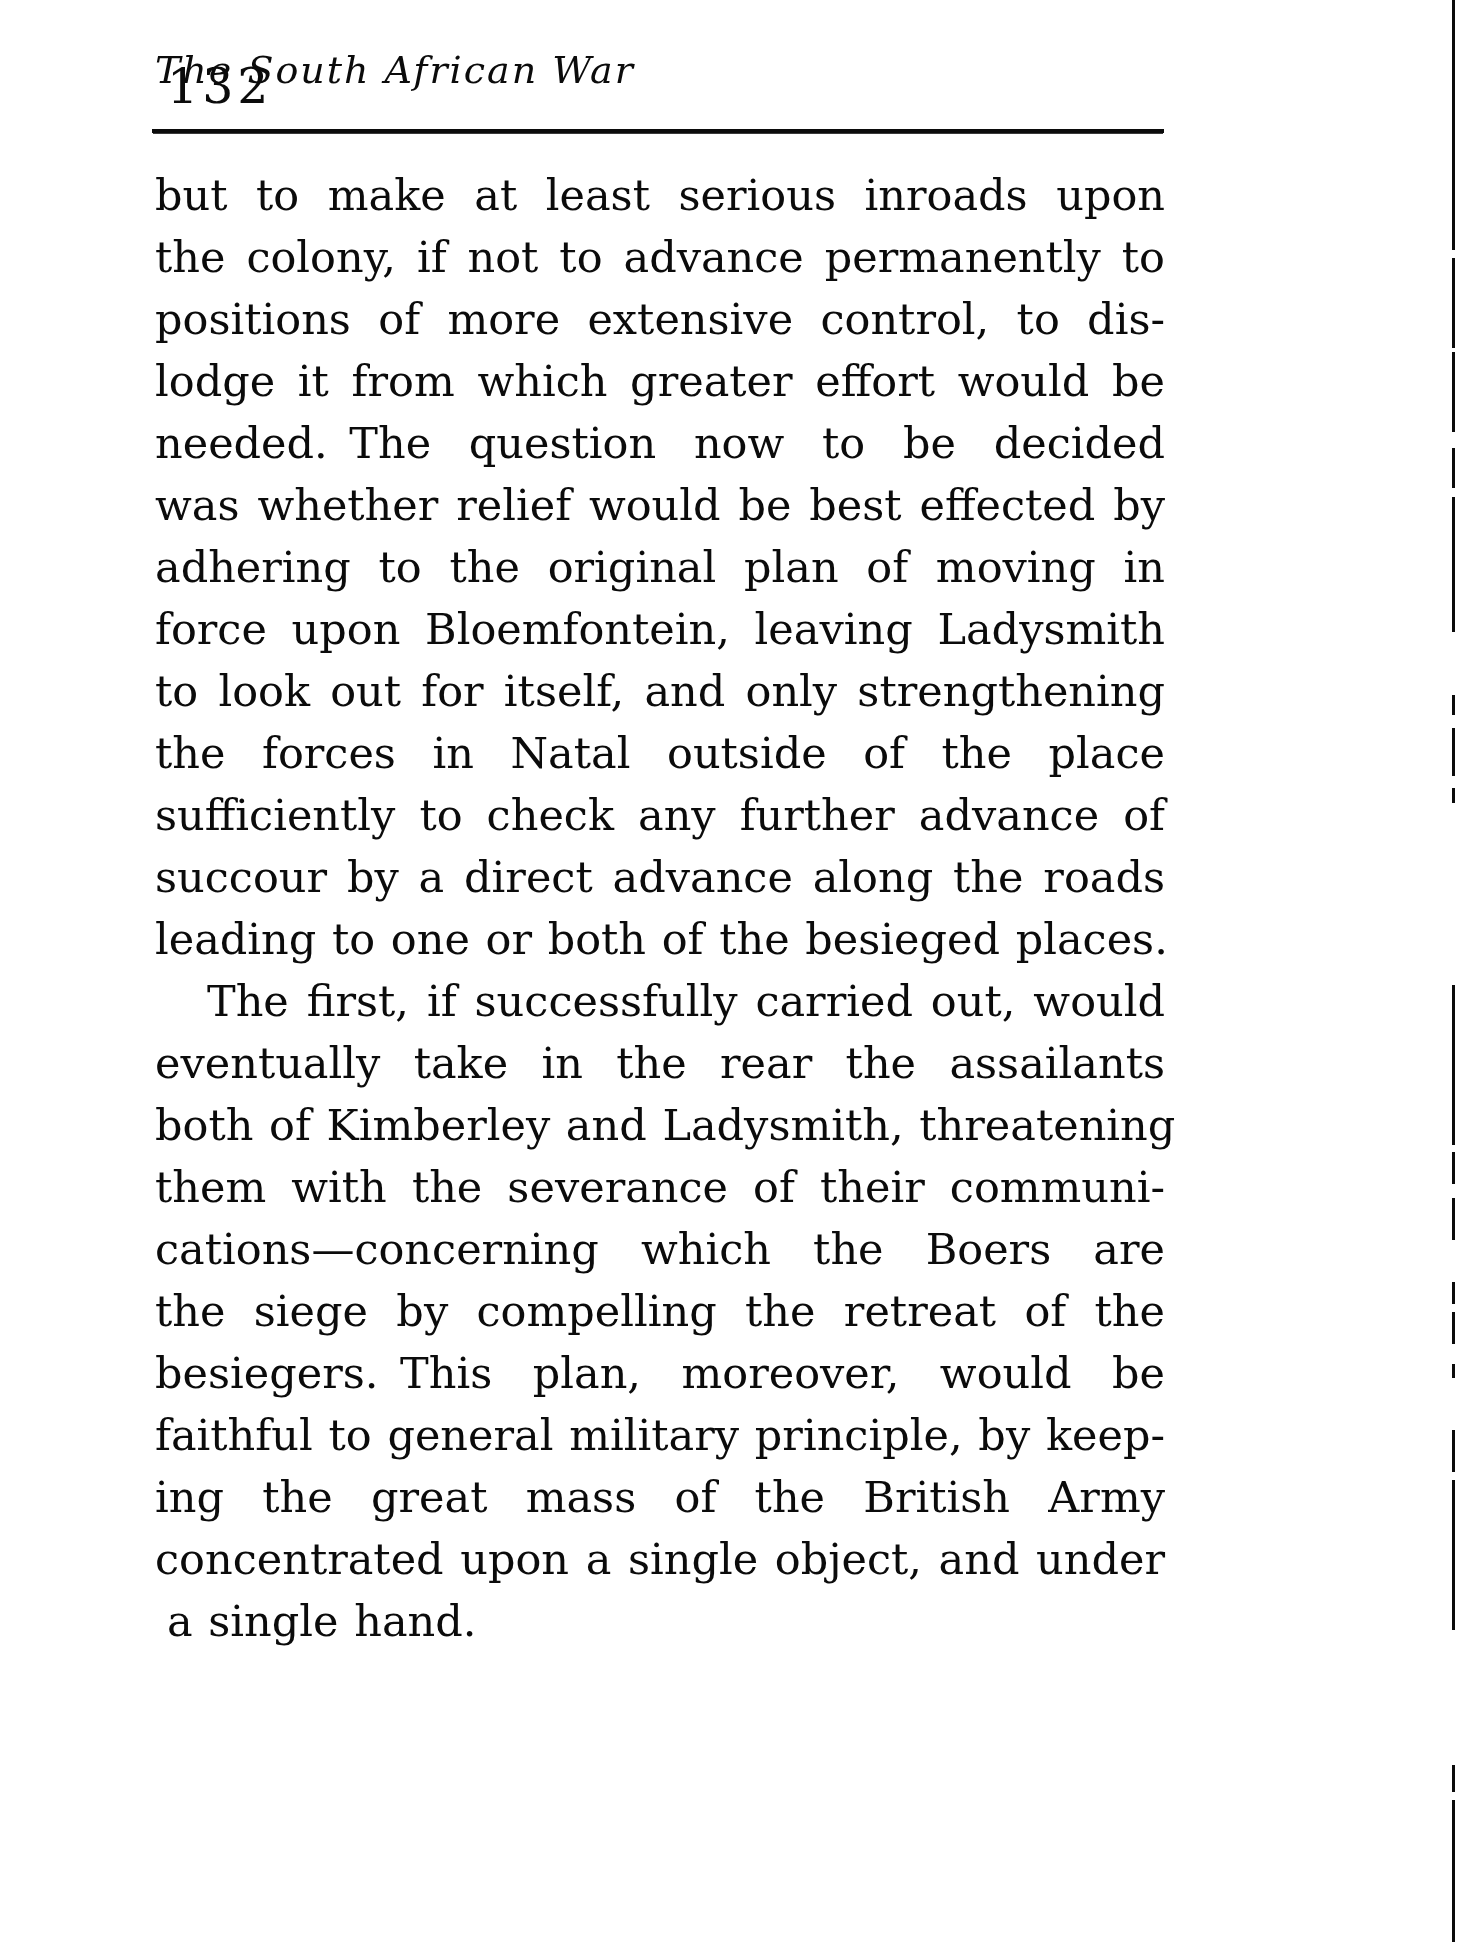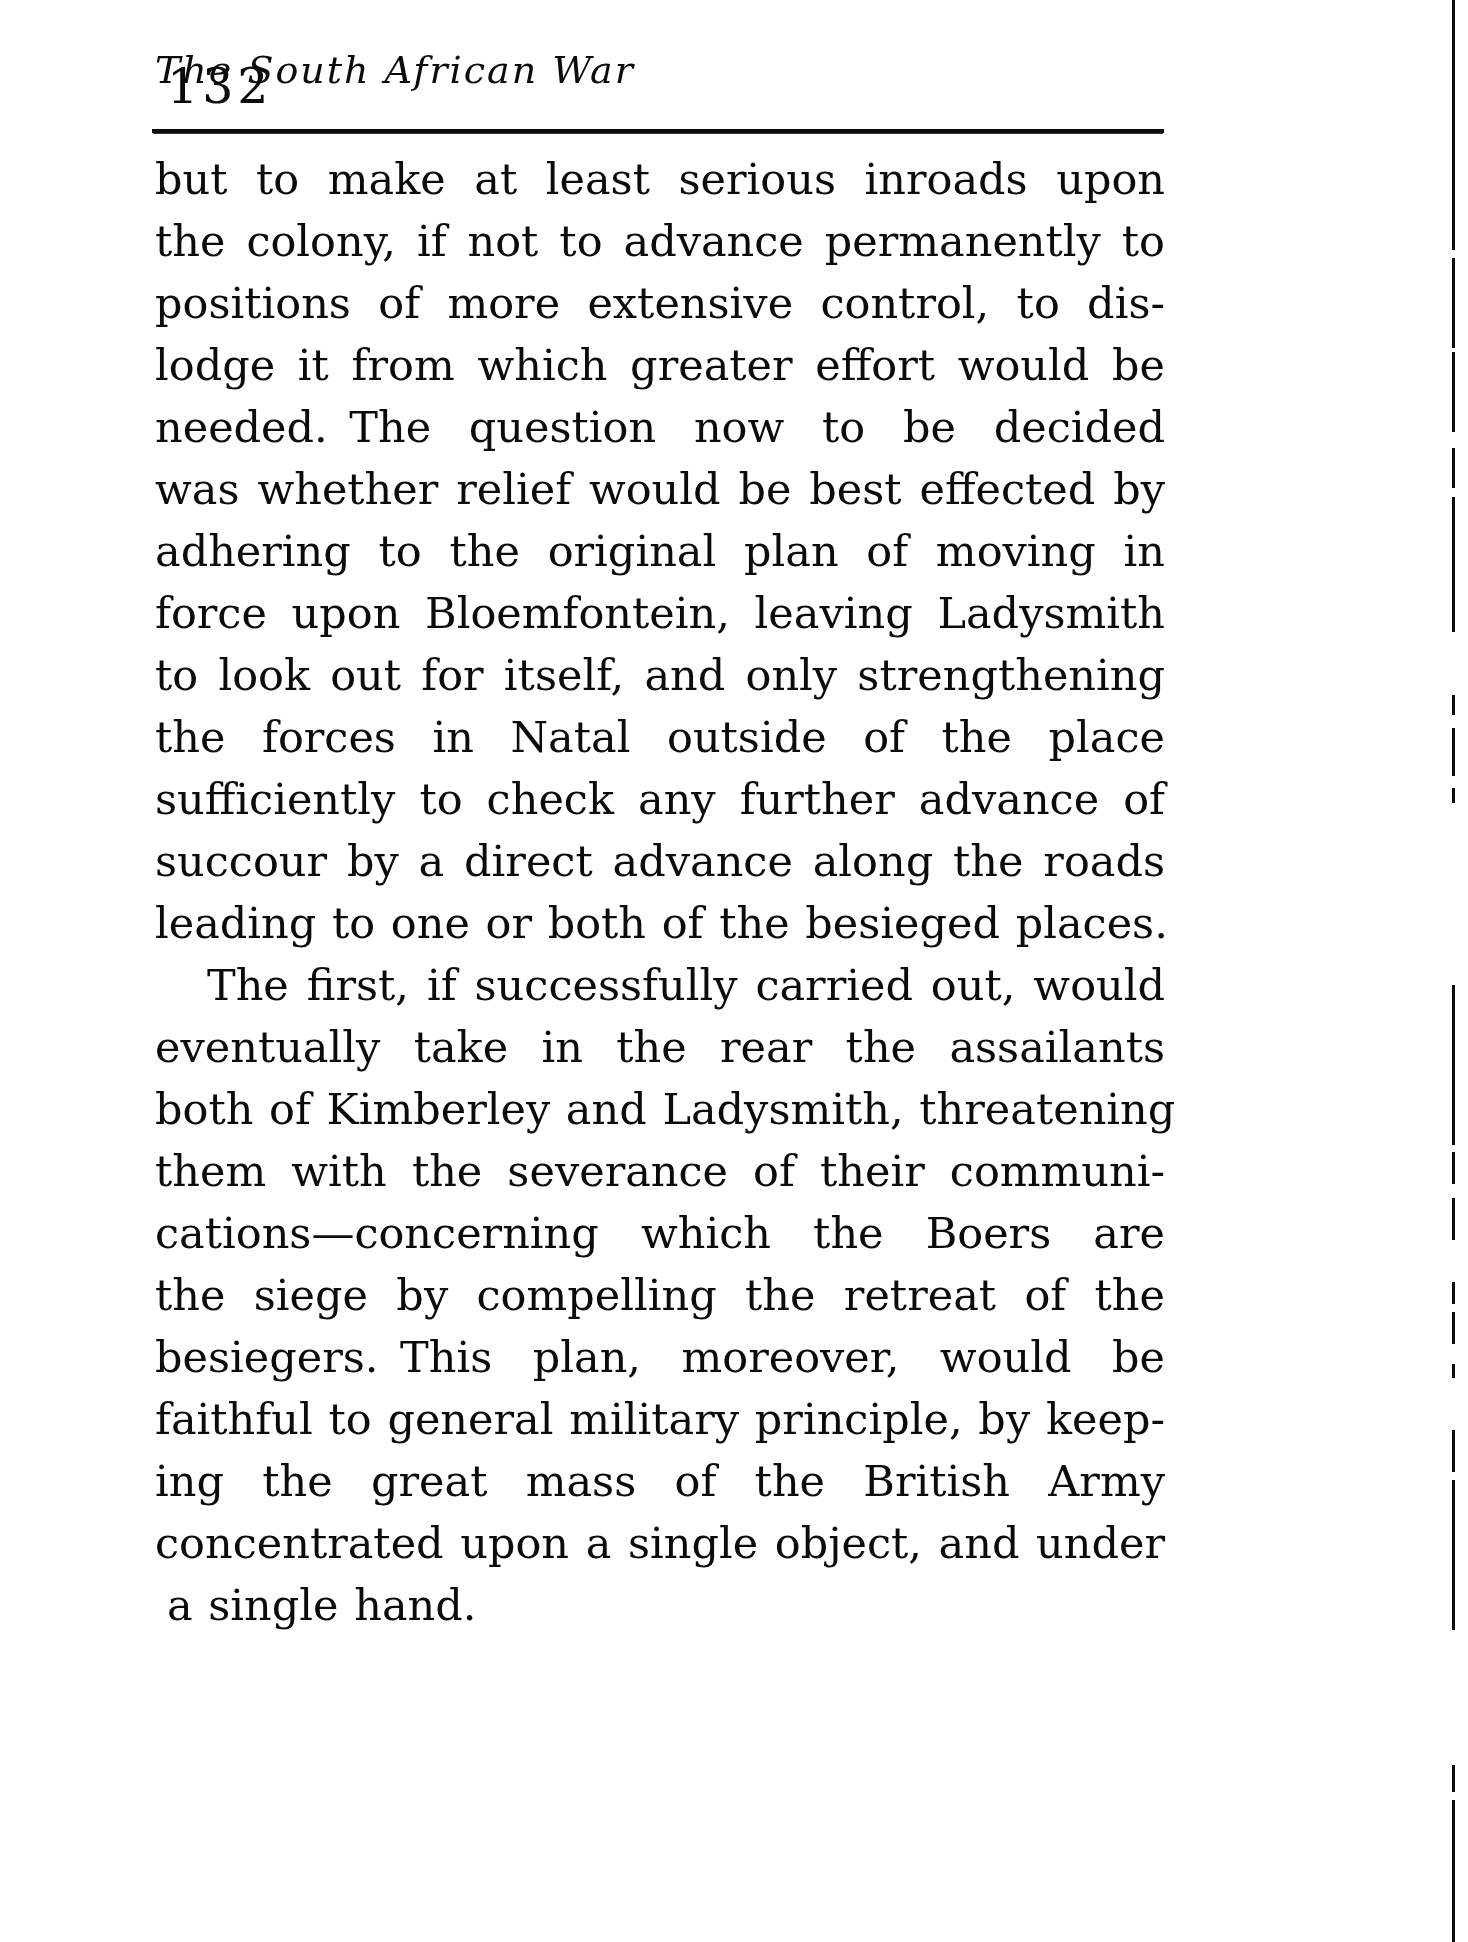--- a/index.html
+++ b/index.html
@@ -41,21 +41,21 @@
     position: absolute;
     top: 129px;
     left: 152px;
     width: 1012px;
     height: 4px;
     background: #0b0b0b;
     box-shadow: 0 2px 0 -1px #3a3a3a;
   }
   .body-text {
     position: absolute;
-    top: 148px;
+    top: 164px;
     left: 155px;
     width: 1010px;
   }
   .line {
     font-size: 43px;
     line-height: 62px;
     height: 62px;
     white-space: nowrap;          
     text-align: justify;
     text-align-last: justify;

